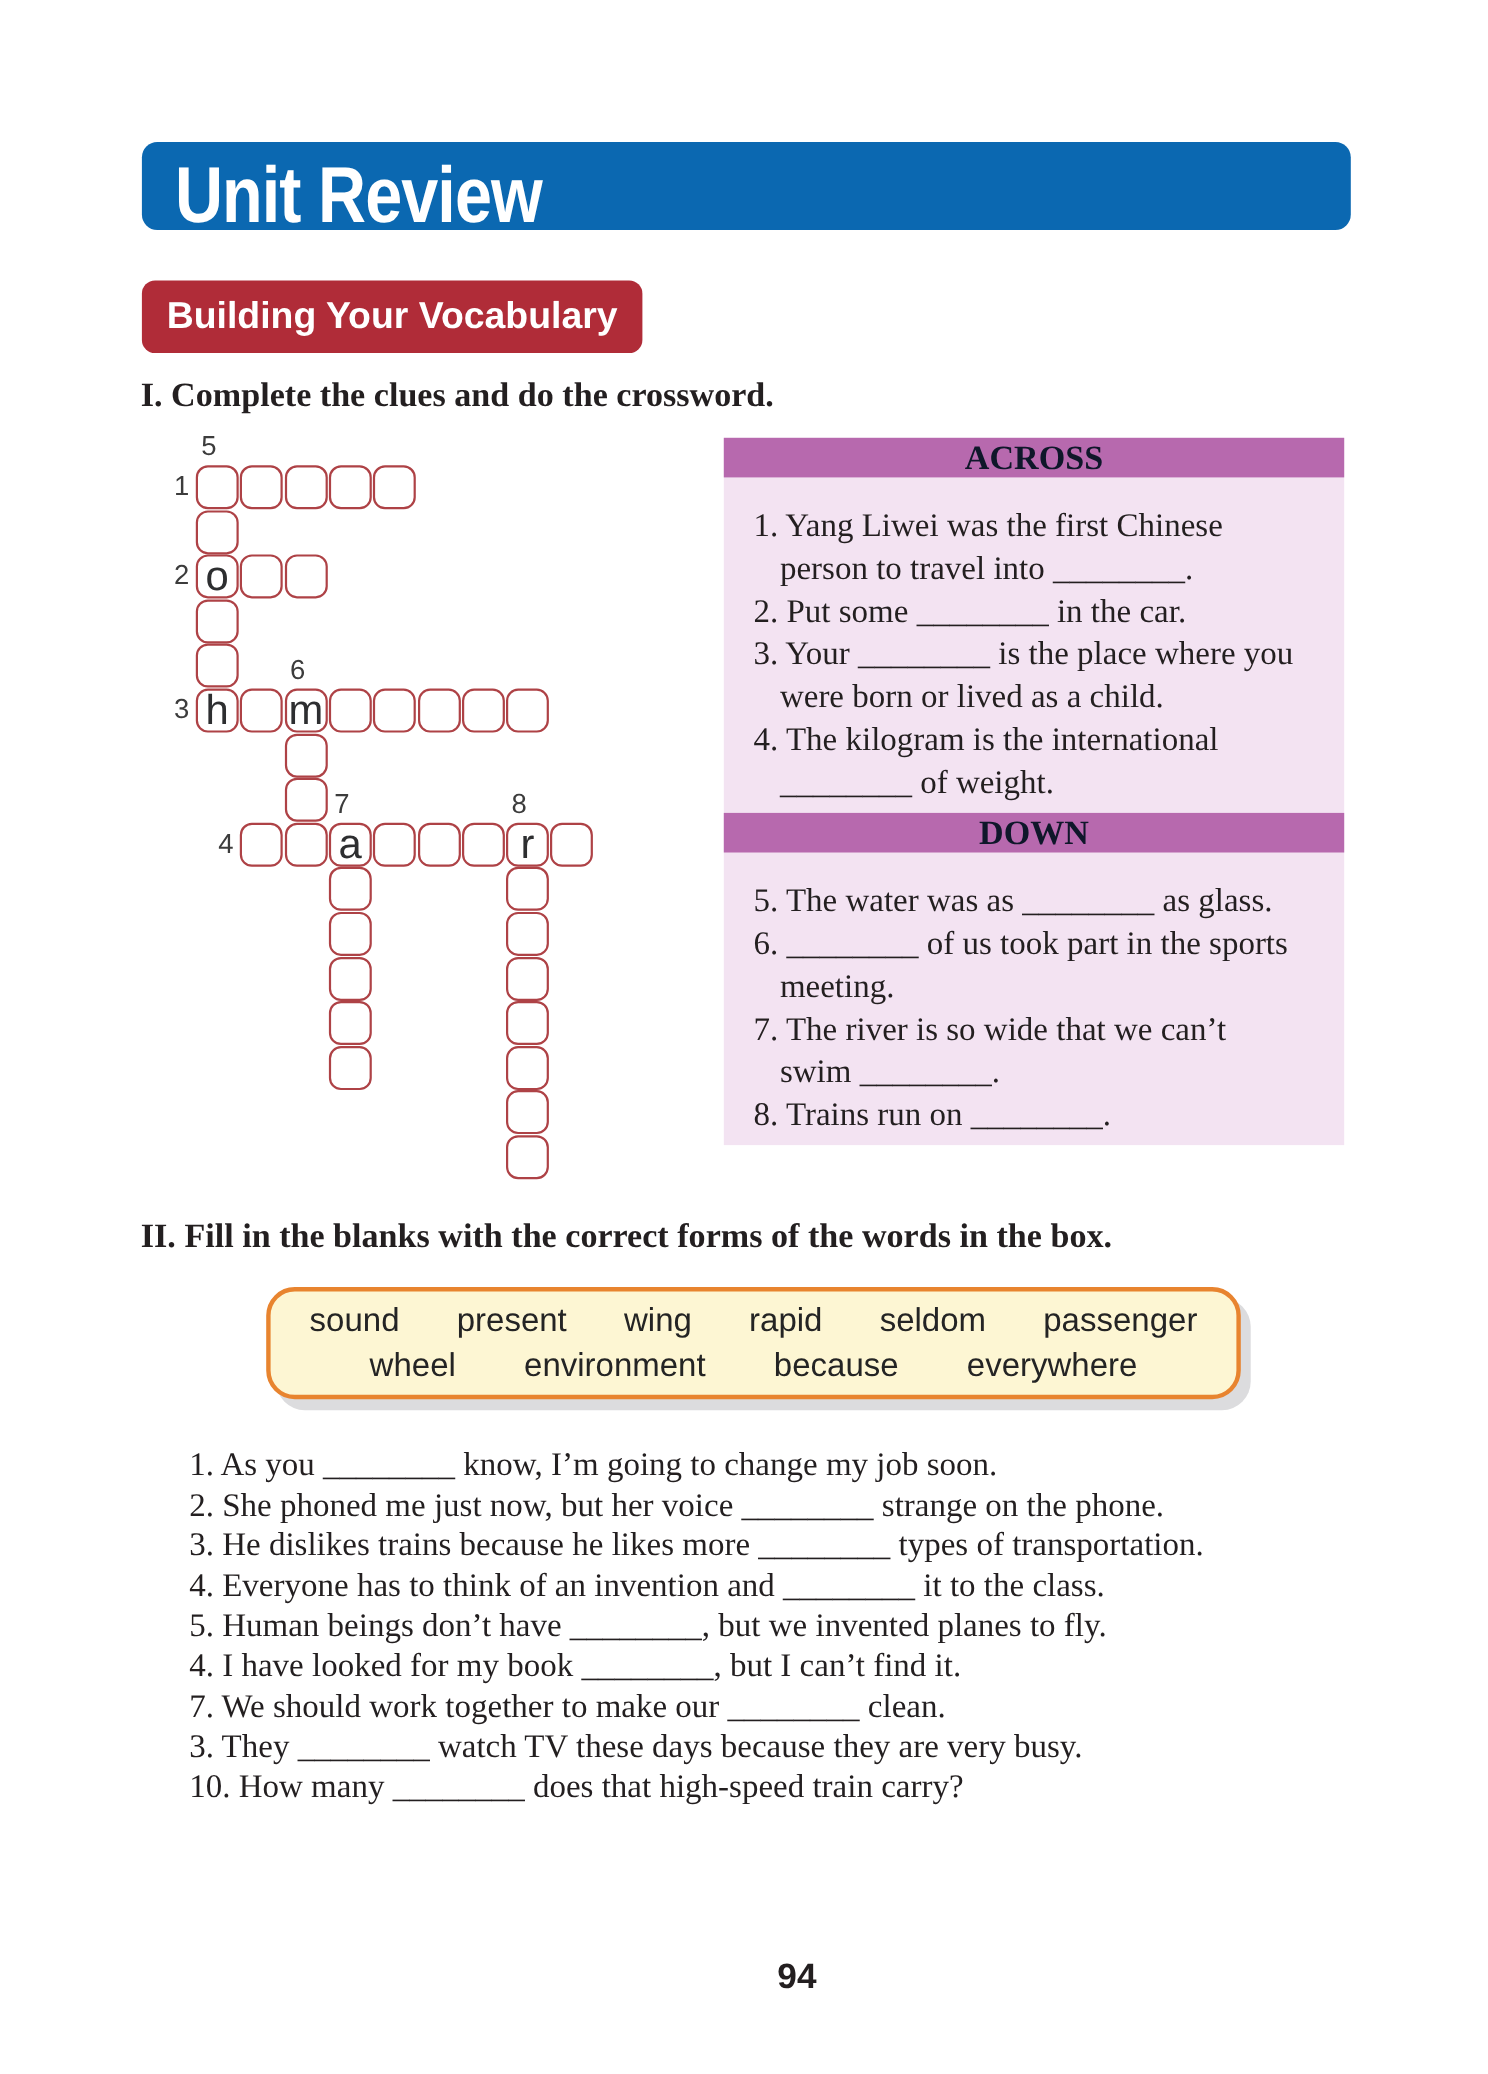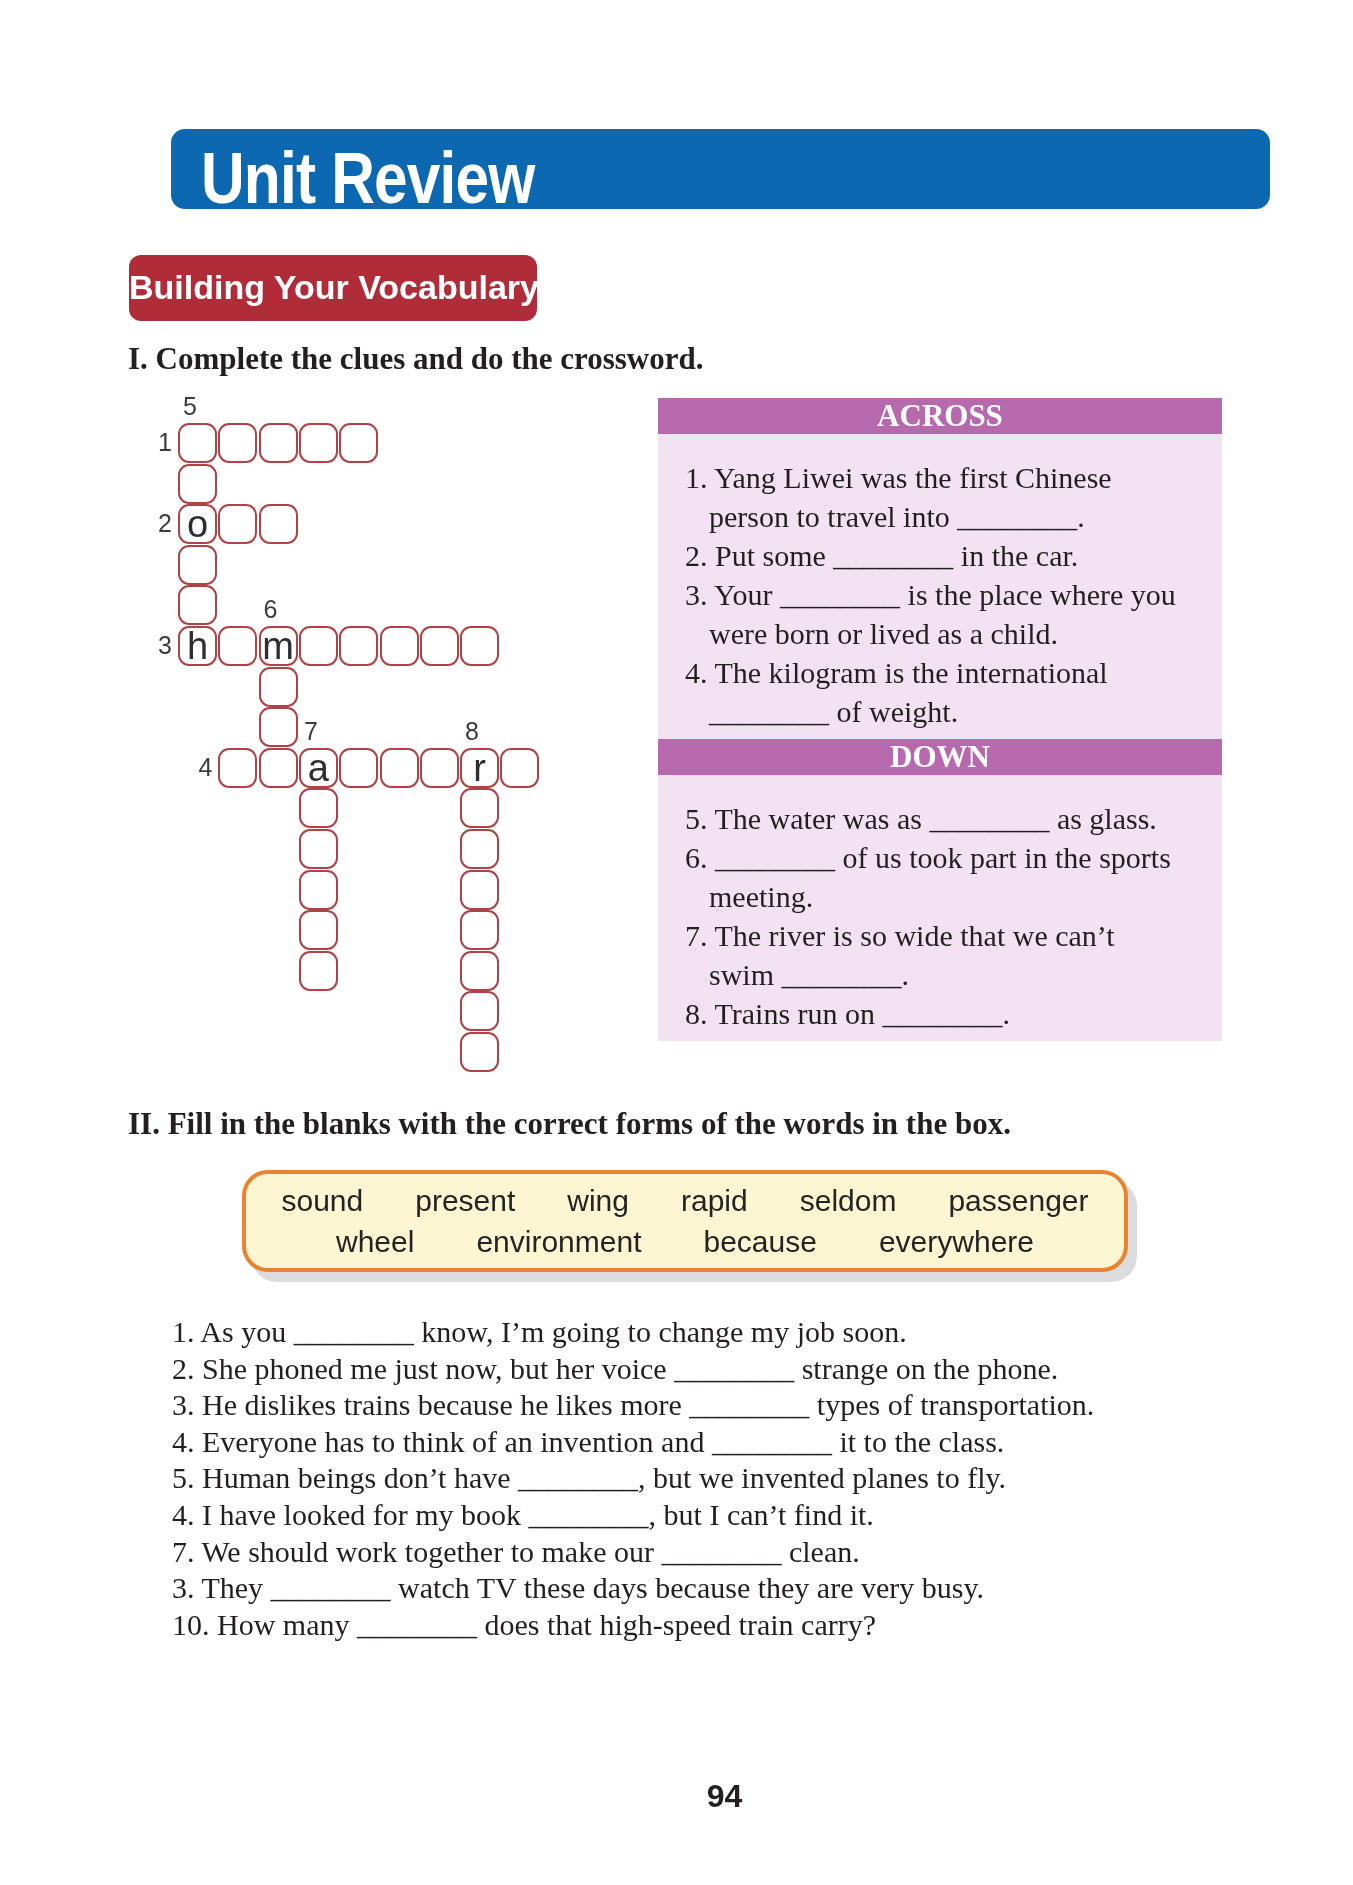--- a/index.html
+++ b/index.html
@@ -1,47 +1,47 @@
 <!DOCTYPE html>
 <html><head>
 <meta charset="utf-8">
 <style>
   html,body{margin:0;padding:0;}
   body{width:1353px;height:1885px;position:relative;background:#ffffff;
        font-family:"Liberation Serif",serif;color:#231f20;overflow:hidden;}
 
   
   .banner{position:absolute;left:129px;top:129px;width:1099px;height:80px;
-          border-radius:14px;margin-left:42px;}
+          border-radius:14px;}
   .banner-text{position:absolute;left:30px;top:8px;color:#fff;
           font-family:"Liberation Sans",sans-serif;font-weight:700;font-size:72px;
           letter-spacing:-1px;transform:scaleX(.84);transform-origin:0 50%;white-space:nowrap;}
 
-  .badge{position:absolute;left:129px;top:255px;width:408px;height:66px;border-radius:12px;
+  .badge{position:absolute;left:129px;top:255px;width:455px;height:66px;border-radius:12px;
          color:#fff;font-family:"Liberation Sans",sans-serif;font-weight:700;font-size:34px;
          text-align:center;line-height:64px;white-space:nowrap;}
 
   .sec-title{position:absolute;font-weight:bold;font-size:31px;white-space:nowrap;}
   #title1{left:128px;top:341px;}
   #title2{left:128px;top:1106px;}
 
   
   .crossword{position:absolute;left:178px;top:423px;width:560px;height:660px;}
   .cw-cell{position:absolute;width:39px;height:40px;box-sizing:border-box;
            border:2.6px solid #ae4246;border-radius:11px;background:#fff;
            display:flex;align-items:center;justify-content:center;}
   .cw-letter{font-family:"Liberation Sans",sans-serif;font-size:38px;color:#2d2e30;line-height:1;}
   .cw-label{position:absolute;font-family:"Liberation Sans",sans-serif;font-size:25px;
             color:#3c3c3c;line-height:1;}
   .cw-label.left{width:28px;text-align:right;}
 
   
   .clue-panel{position:absolute;left:658px;top:398px;width:564px;}
   .clue-header{height:36px;line-height:36px;text-align:center;font-weight:bold;
-               font-size:31px;color:#ffffff;}
+               font-size:31px;color:#0f172a;}
   .clue-list{padding:7px 12px 8px 27px;margin-top:17px;}
   .clue-line{font-size:30px;line-height:39px;white-space:nowrap;}
   .clue-line.cont{margin-left:24px;}
   .clue-num{display:inline;}
 
   
   .word-box{position:absolute;left:242px;top:1170px;width:886px;height:102px;box-sizing:border-box;
             border:4px solid;border-radius:26px;
             box-shadow:9px 10px 0 #dcdcde;
             display:flex;flex-direction:column;justify-content:center;gap:7px;

